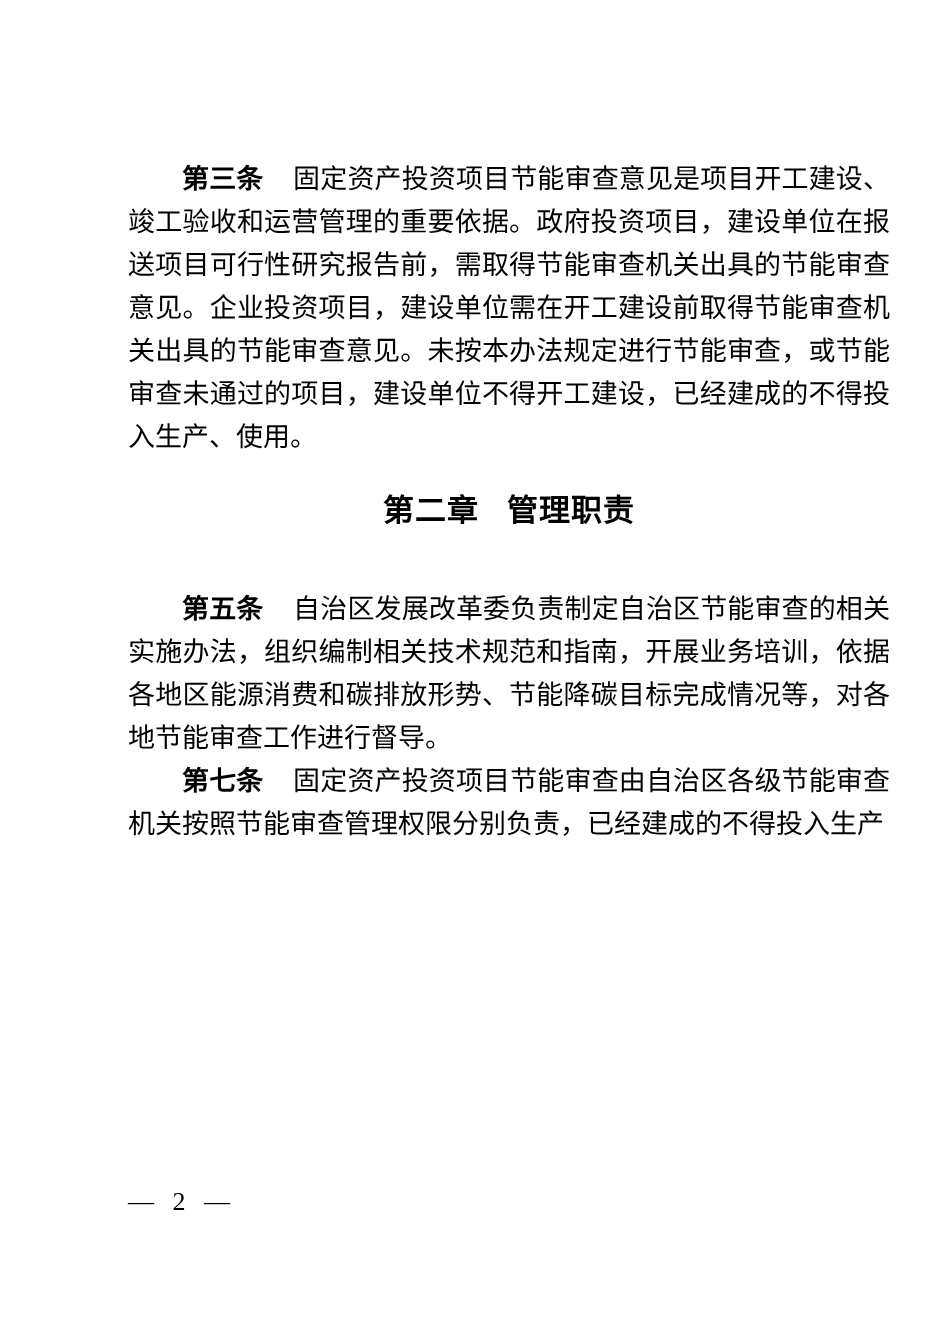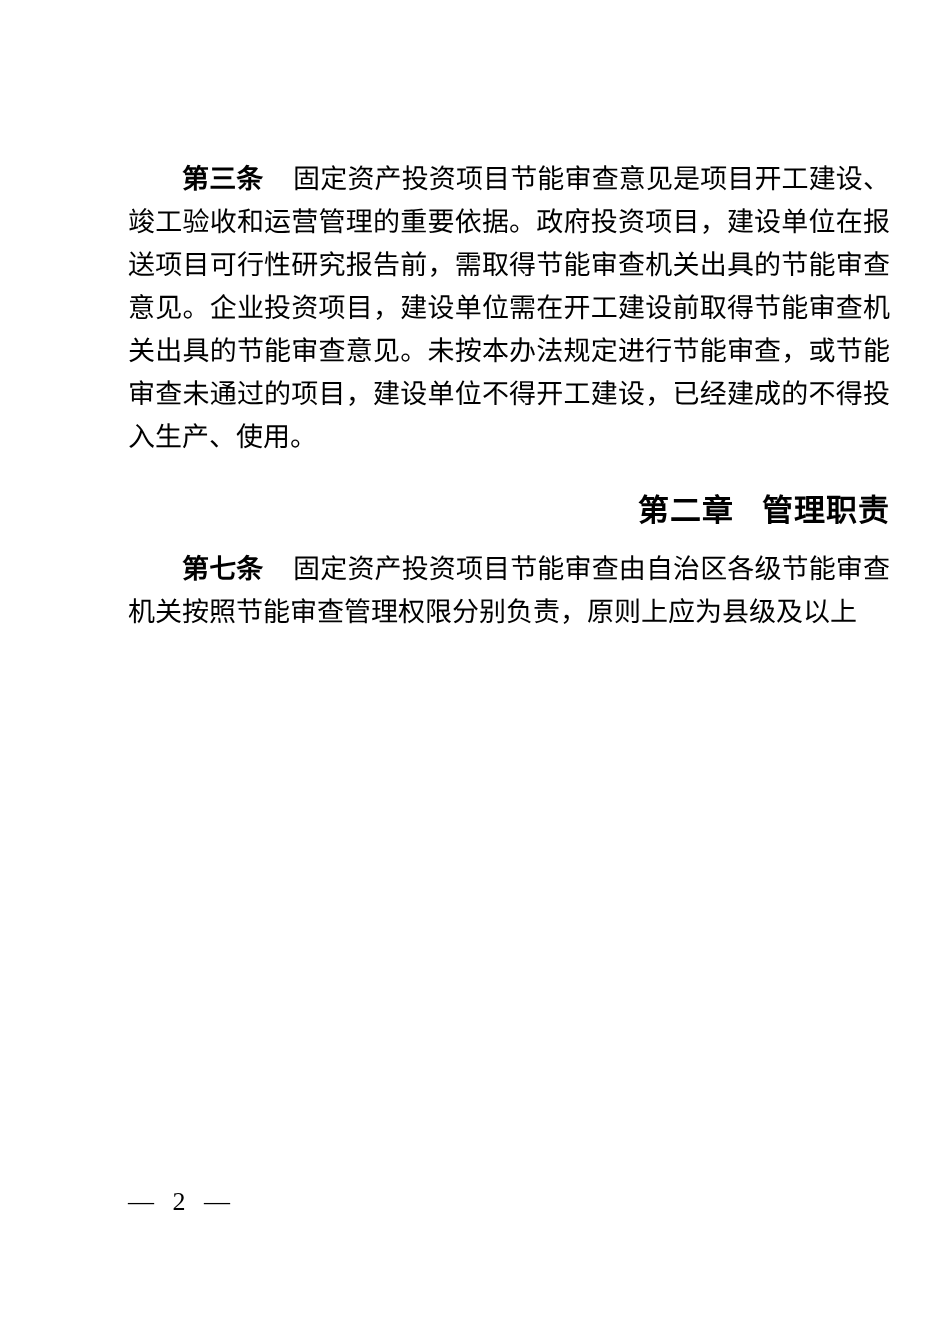--- a/index.html
+++ b/index.html
@@ -32,26 +32,26 @@
     line-break: strict;
     overflow-wrap: break-word;
     letter-spacing: 0;
   }
   .art-label {
     font-family: "Liberation Sans", sans-serif;
     font-weight: 700;
     margin-right: 1.1em;
   }
   .chapter {
-    margin: 30px 0 16px 0;
+    margin: 30px 0 56px 0;
     font-size: 31px;
     line-height: 43px;
     font-weight: 700;
     font-family: "Liberation Sans", sans-serif;
-    text-align: right;
+    text-align: center;
     letter-spacing: 1px;
   }
   .chapter .chapter-num {
     margin-right: 0.9em;
   }
   .page-number {
     position: absolute;
     left: 128px;
     top: 1186px;
     font-size: 26px;
@@ -65,20 +65,21 @@
 <body>
 
 <div class="page">
   <div class="content">
 
     <p class="para"><span class="art-label">第三条</span><span class="art-text">固定资产投资项目节能审查意见是项目开工建设、竣工验收和运营管理的重要依据。政府投资项目，建设单位在报送项目可行性研究报告前，需取得节能审查机关出具的节能审查意见。企业投资项目，建设单位需在开工建设前取得节能审查机关出具的节能审查意见。未按本办法规定进行节能审查，或节能审查未通过的项目，建设单位不得开工建设，已经建成的不得投入生产、使用。</span></p>
 
 
     <h2 class="chapter"><span class="chapter-num">第二章</span><span class="chapter-title">管理职责</span></h2>
 
+    <p class="para"><span class="art-label">第五条</span><span class="art-text">自治区发展改革委负责制定自治区节能审查的相关实施办法，组织编制相关技术规范和指南，开展业务培训，依据各地区能源消费和碳排放形势、节能降碳目标完成情况等，对各地节能审查工作进行督导。</span></p>
 
 
-    <p class="para"><span class="art-label">第七条</span><span class="art-text">固定资产投资项目节能审查由自治区各级节能审查机关按照节能审查管理权限分别负责，原则上应为县级及以上</span></p>
+    <p class="para"><span class="art-label">第七条</span><span class="art-text">固定资产投资项目节能审查由自治区各级节能审查机关按照节能审查管理权限分别负责，已经建成的不得投入生产</span></p>
 
   </div>
 
   <div class="page-number">— 2 —</div>
 </div>
 
 </body></html>

